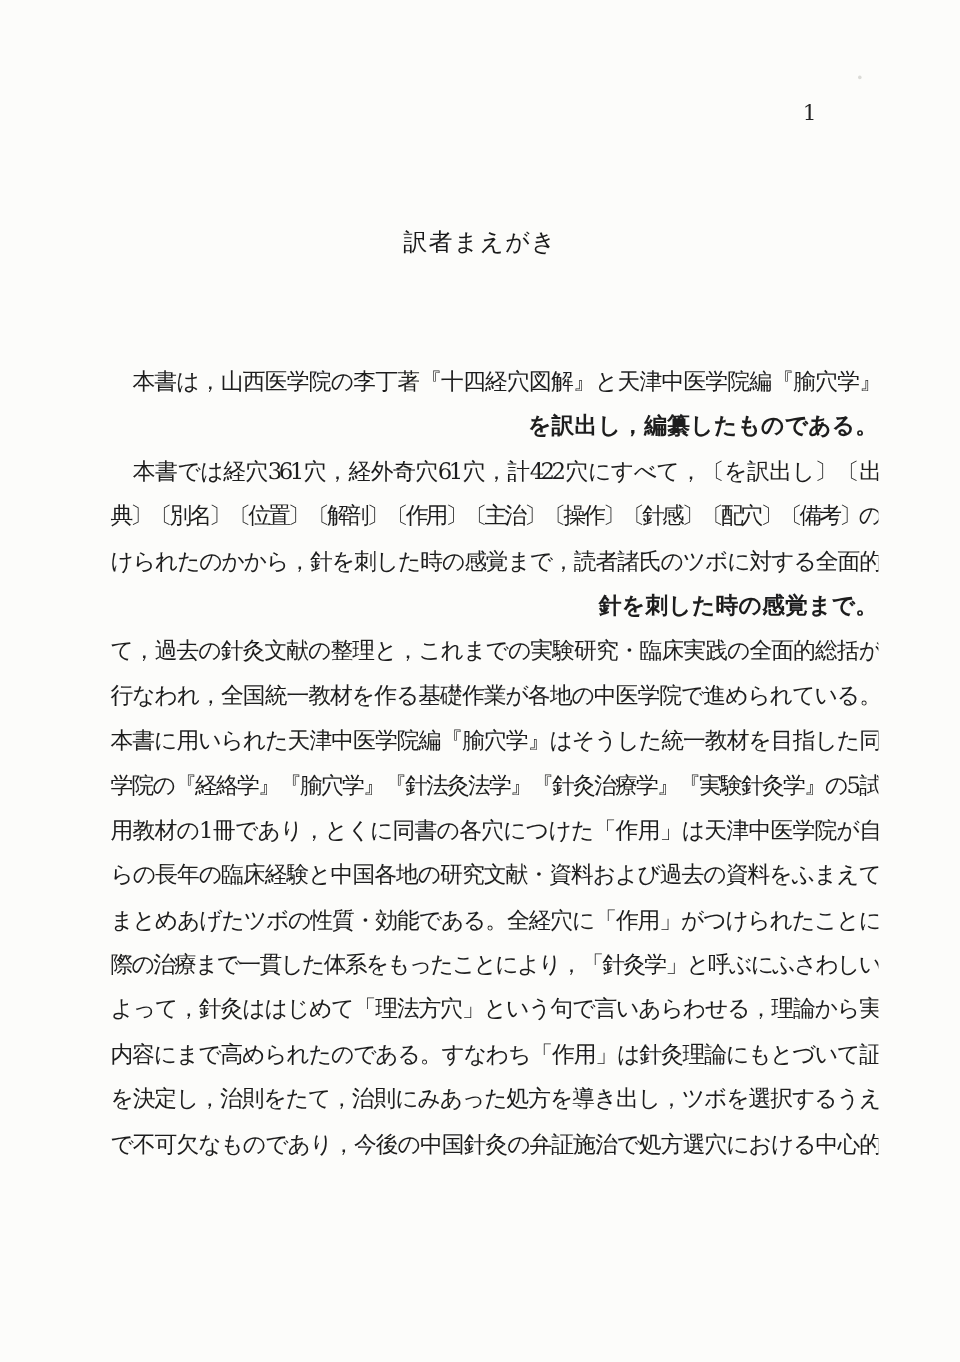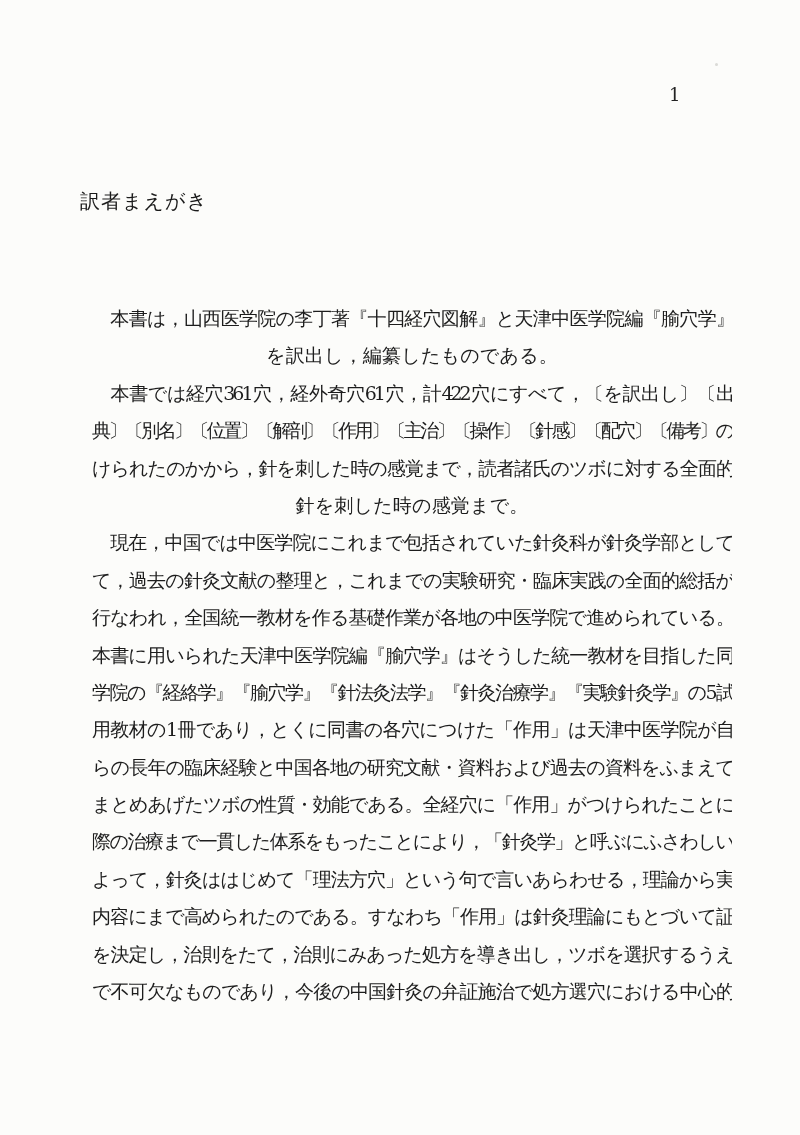--- a/index.html
+++ b/index.html
@@ -24,21 +24,21 @@
     font-size: 18px;
     line-height: 20px;
     letter-spacing: 0;
     color: #222;
   }
   .title {
     position: absolute;
     top: 188px;
     left: 80px;
     width: 640px;
-    text-align: left;
+    text-align: center;
     font-size: 20px;
     font-weight: 500;
     letter-spacing: 1px;
     color: #1a1a1a;
   }
   .body-text {
     position: absolute;
     top: 300px;
     left: 92px;
     width: 640px;
@@ -52,22 +52,23 @@
     color: #1d1d1d;
   }
   .line.fill {
     white-space: normal;
     text-align: justify;
     text-align-last: justify;
     text-justify: inter-character;
     letter-spacing: -3px;
   }
   .line.end {
-    text-align: center;
+    text-align: right;
     letter-spacing: 0.2px;
+    font-weight: bold;
   }
   .speck {
     position: absolute;
     background: #b9b9b4;
     border-radius: 50%;
   }
 </style>
 </head>
 <body>
 
@@ -77,21 +78,20 @@
 
   <div class="title">訳者まえがき</div>
 
   <div class="body-text">
     <div class="line fill">　本書は，山西医学院の李丁著『十四経穴図解』と天津中医学院編『腧穴学』</div>
     <div class="line end">を訳出し，編纂したものである。</div>
     <div class="line fill">　本書では経穴361穴，経外奇穴61穴，計422穴にすべて，〔を訳出し〕〔出</div>
     <div class="line fill">典〕〔別名〕〔位置〕〔解剖〕〔作用〕〔主治〕〔操作〕〔針感〕〔配穴〕〔備考〕の項</div>
     <div class="line fill">けられたのかから，針を刺した時の感覚まで，読者諸氏のツボに対する全面的</div>
     <div class="line end">針を刺した時の感覚まで。</div>
-    <div class="line fill">　現在，中国では中医学院にこれまで包括されていた針灸科が針灸学部として</div>
     <div class="line fill">て，過去の針灸文献の整理と，これまでの実験研究・臨床実践の全面的総括が</div>
     <div class="line fill">行なわれ，全国統一教材を作る基礎作業が各地の中医学院で進められている。</div>
     <div class="line fill">本書に用いられた天津中医学院編『腧穴学』はそうした統一教材を目指した同</div>
     <div class="line fill">学院の『経絡学』『腧穴学』『針法灸法学』『針灸治療学』『実験針灸学』の5試</div>
     <div class="line fill">用教材の1冊であり，とくに同書の各穴につけた「作用」は天津中医学院が自</div>
     <div class="line fill">らの長年の臨床経験と中国各地の研究文献・資料および過去の資料をふまえて</div>
     <div class="line fill">まとめあげたツボの性質・効能である。全経穴に「作用」がつけられたことに</div>
     <div class="line fill">際の治療まで一貫した体系をもったことにより，「針灸学」と呼ぶにふさわしい</div>
     <div class="line fill">よって，針灸ははじめて「理法方穴」という句で言いあらわせる，理論から実</div>
     <div class="line fill">内容にまで高められたのである。すなわち「作用」は針灸理論にもとづいて証</div>

